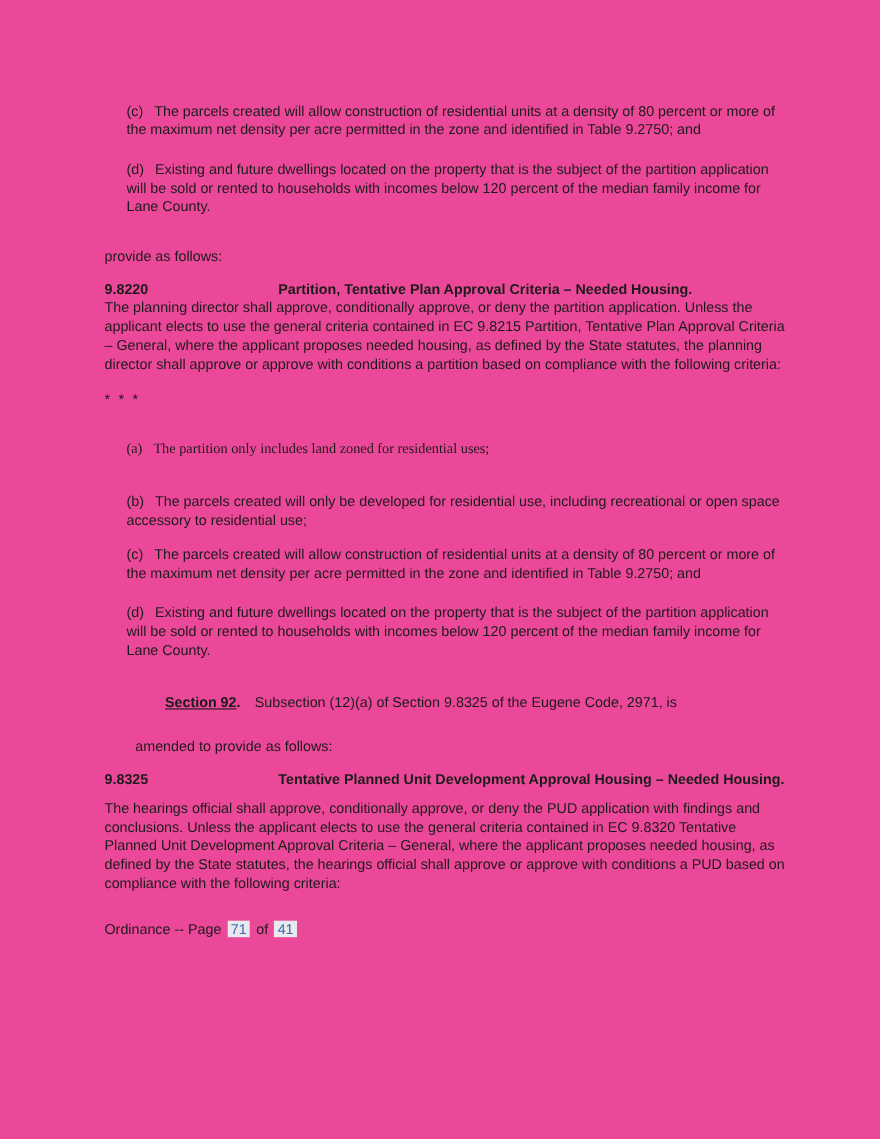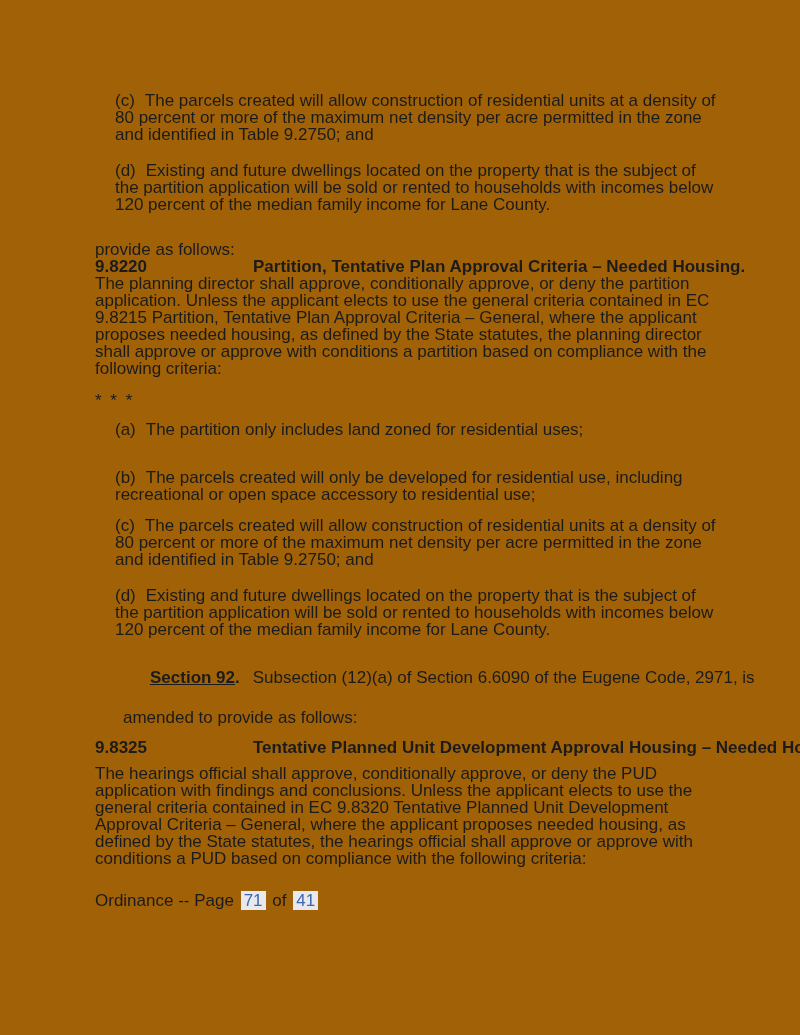--- a/index.html
+++ b/index.html
@@ -4,23 +4,23 @@
 <style>
   html, body {
     margin: 0;
     padding: 0;
     background: #ffffff;
   }
   .page {
     position: relative;
     width: 800px;
     height: 1035px;
-    background: #a16207;
+    background: #ec4899;
     font-family: "Liberation Sans", "DejaVu Sans", sans-serif;
-    font-size: 17px;
+    font-size: 13px;
     line-height: 17px;
     color: #1b1b1b;
     overflow: hidden;
   }
   .doc {
     position: absolute;
     left: 95px;
     top: 0;
     width: 625px;
   }
@@ -63,25 +63,25 @@
     background: #e7e9ec;
     color: #4066b0;
     padding: 0 3px;
     margin: 0 2px;
   }
   
   .m-c1   { margin-top: 92px; }
   .m-d1   { margin-top: 19px; }
   .m-s91a { margin-top: 34px; }
   .m-s91b { margin-top: 28px; }
-  .m-h1   { }
+  .m-h1   { margin-top: 13px; }
   .m-p1   { margin-top: 0;  }
   .m-st   { margin-top: 15px; }
   .m-i7   { margin-top: 16px; }
-  .m-a    { margin-top: 12px; }
+  .m-a    { margin-top: 28px; font-family: Liberation Serif, serif; }
   .m-b    { margin-top: 31px; }
   .m-c2   { margin-top: 14px; }
   .m-d2   { margin-top: 19px; }
   .m-s92a { margin-top: 31px; }
   .m-s92b { margin-top: 23px; margin-left: 28px; }
   .m-h2   { margin-top: 13px; }
   .m-p2   { margin-top: 9px;  }
   .m-ft   { margin-top: 25px; }
 </style>
 </head>
@@ -105,21 +105,21 @@
 
 
     <p class="indent-item m-a"><span class="item-label">(a)</span><span>The partition only includes land zoned for residential uses;</span></p>
 
     <p class="indent-item m-b"><span class="item-label">(b)</span><span>The parcels created will only be developed for residential use, including recreational or open space accessory to residential use;</span></p>
 
     <p class="indent-item m-c2"><span class="item-label">(c)</span><span>The parcels created will allow construction of residential units at a density of 80 percent or more of the maximum net density per acre permitted in the zone and identified in Table 9.2750; and</span></p>
 
     <p class="indent-item m-d2"><span class="item-label">(d)</span><span>Existing and future dwellings located on the property that is the subject of the partition application will be sold or rented to households with incomes below 120 percent of the median family income for Lane County.</span></p>
 
-    <div class="sec-line first-indent m-s92a"><span class="sec-label"><span class="u">Section 92</span><span>.</span></span><span>Subsection (12)(a) of Section 6.6090 of the Eugene Code, 2971, is</span></div>
+    <div class="sec-line first-indent m-s92a"><span class="sec-label"><span class="u">Section 92</span><span>.</span></span><span>Subsection (12)(a) of Section 9.8325 of the Eugene Code, 2971, is</span></div>
 
     <div class="m-s92b">amended to provide as follows:</div>
 
     <div class="code-heading m-h2"><span class="code-num">9.8325</span><span>Tentative Planned Unit Development Approval Housing – Needed Housing.</span></div>
 
     <p class="m-p2" style="margin-bottom:0;">The hearings official shall approve, conditionally approve, or deny the PUD application with findings and conclusions. Unless the applicant elects to use the general criteria contained in EC 9.8320 Tentative Planned Unit Development Approval Criteria – General, where the applicant proposes needed housing, as defined by the State statutes, the hearings official shall approve or approve with conditions a PUD based on compliance with the following criteria:</p>
 
     <div class="footer-line m-ft"><span>Ordinance -- Page</span>&nbsp;<span class="field">71</span>&nbsp;<span>of</span>&nbsp;<span class="field">41</span></div>
 
   </div>

